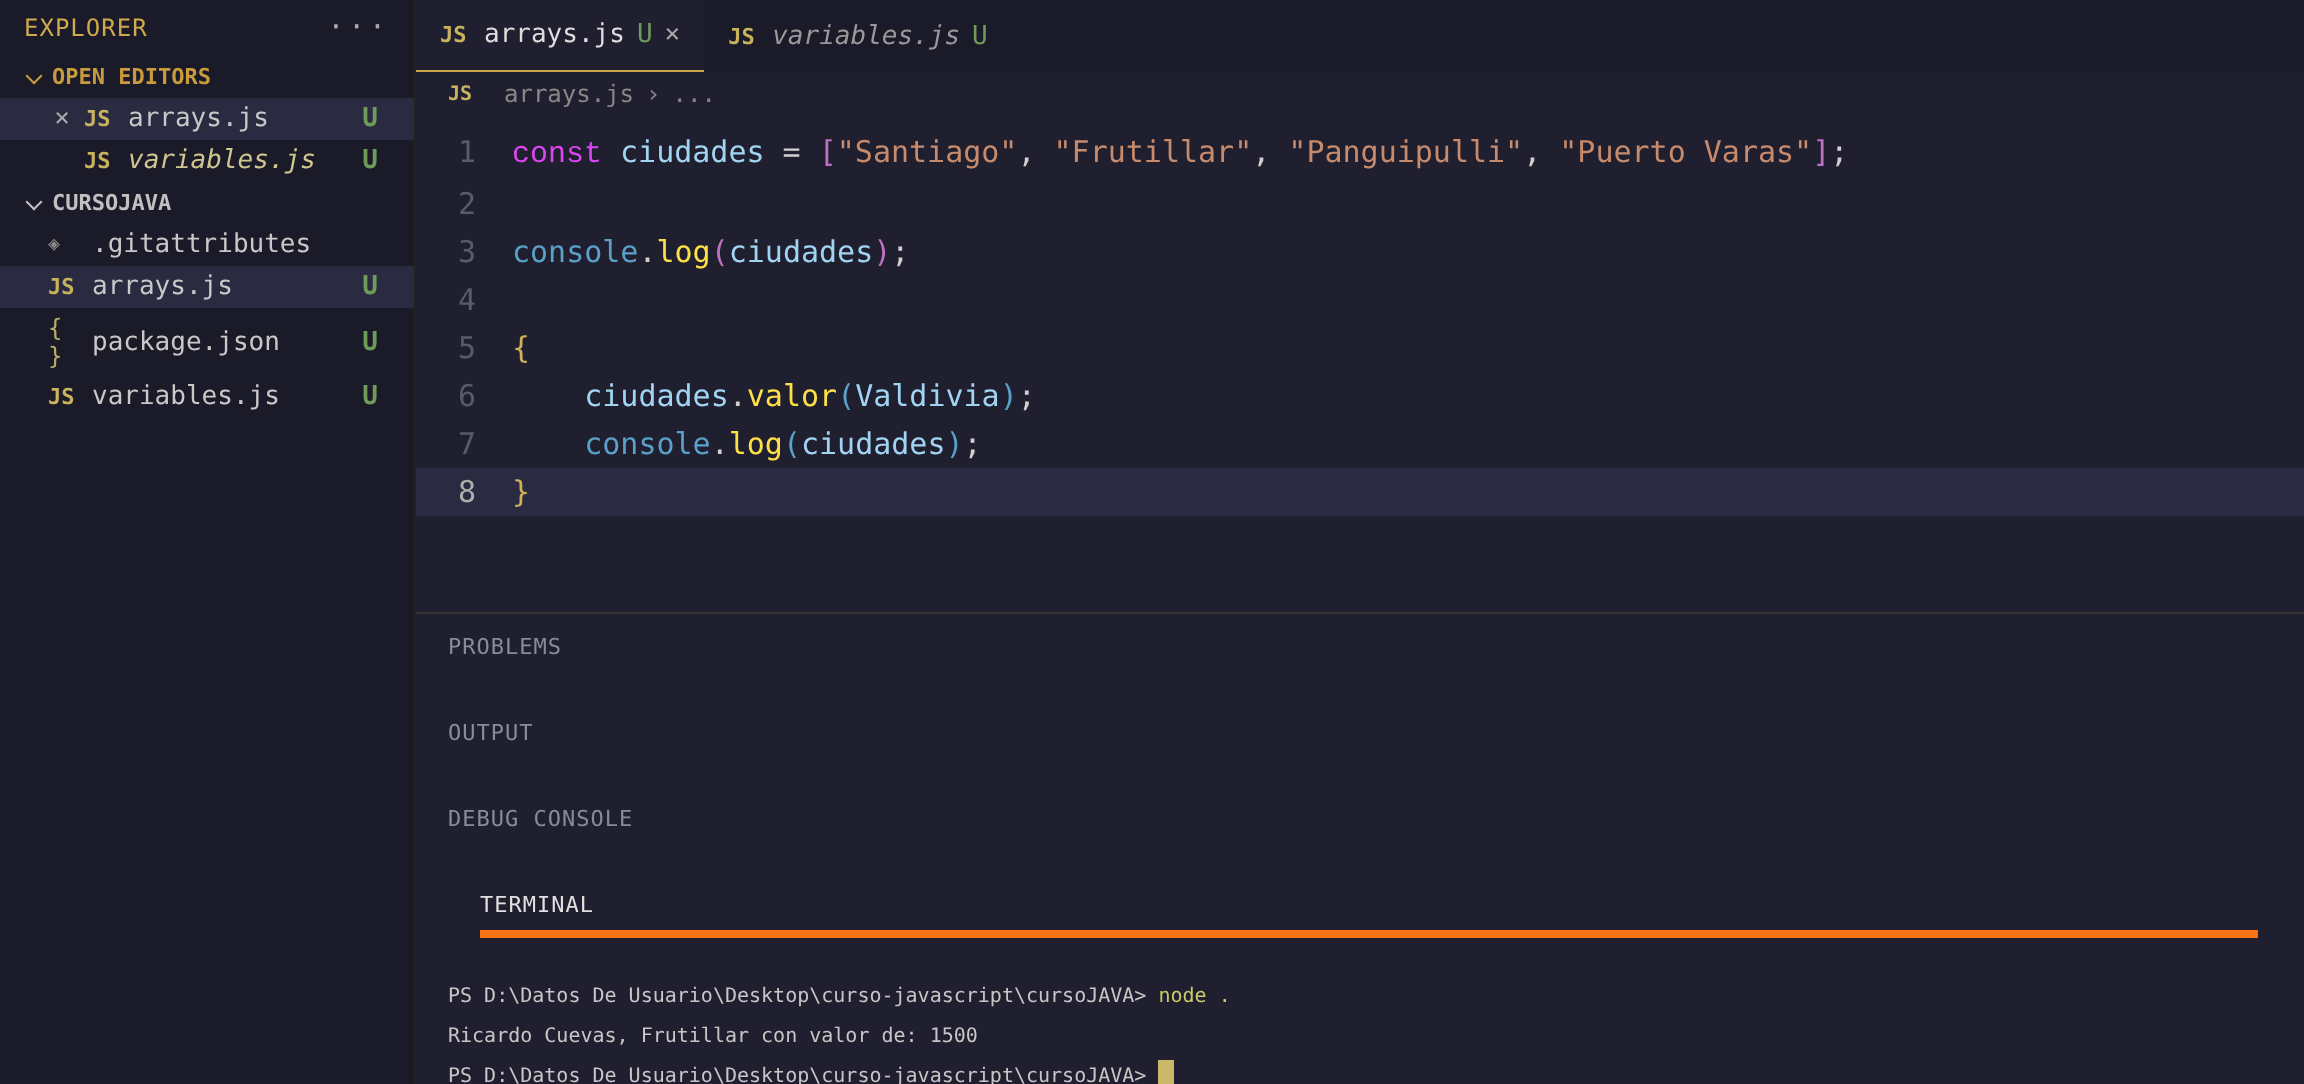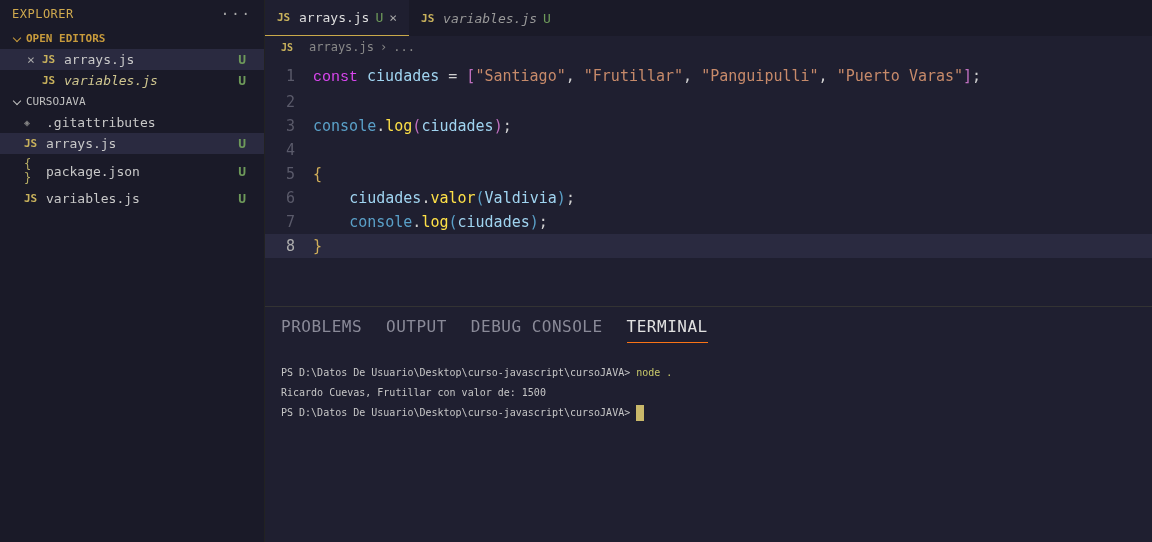--- a/index.html
+++ b/index.html
@@ -1,32 +1,32 @@
 <!DOCTYPE html>
 <html><head>
 <meta charset="utf-8">
 <style>
   * { margin:0; padding:0; box-sizing:border-box; }
   body { width:1152px; height:542px; background:#1e1e2e; font-family:"Segoe UI",Consolas,monospace; font-size:13px; color:#ccc; overflow:hidden; display:flex; }
-  .sidebar { width:265px; background:#1a1a28; display:flex; flex-direction:column; border-right:1px solid #222; }
+  .sidebar { width:208px; background:#1a1a28; display:flex; flex-direction:column; border-right:1px solid #222; }
   .sb-header { display:flex; align-items:center; justify-content:space-between; padding:6px 12px; color:#cfa94e; font-size:12px; letter-spacing:0.5px; }
   .sb-dots { color:#aaa; font-size:14px; letter-spacing:2px; cursor:pointer; }
   .sb-section { font-size:11px; color:#c0c0c0; padding:4px 12px; display:flex; align-items:center; cursor:pointer; }
   .sb-section.open-ed { color:#c89b3c; font-weight:bold; }
   .chev { display:inline-block; width:6px; height:6px; border-right:1.5px solid currentColor; border-bottom:1.5px solid currentColor; transform:rotate(45deg); margin-right:6px; margin-left:2px; position:relative; top:-1px;}
   .sb-item { display:flex; align-items:center; padding:3px 12px 3px 24px; cursor:pointer; }
   .sb-item.sel { background:#2a2a40; }
   .sb-item .close { width:14px; text-align:center; color:#aaa; margin-right:4px; }
   .js-badge { color:#c9b25c; font-size:11px; font-weight:bold; margin-right:6px; width:16px; }
   .curly-badge { color:#b8ae65; font-size:12px; margin-right:6px; width:16px; }
   .diamond-badge { color:#888; font-size:10px; margin-right:6px; width:16px; }
   .sb-item .name { flex:1; color:#c8c8c8; }
   .sb-item .name.italic { font-style:italic; color:#d0c790; }
   .sb-item .u { color:#6e9a5a; font-weight:bold; margin-right:6px;}
-  .sb-folder { font-size:11px; color:#c0c0c0; font-weight:normal; padding:4px 12px; display:flex; align-items:center; cursor:pointer;}
+  .sb-folder { font-size:11px; color:#c0c0c0; font-weight:bold; padding:4px 12px; display:flex; align-items:center; cursor:pointer;}
   .main { flex:1; display:flex; flex-direction:column; background:#1f1f30; }
   .tabs { display:flex; background:#1a1a28; height:36px; }
   .tab { display:flex; align-items:center; padding:0 12px; color:#999; cursor:pointer; font-style:normal;}
   .tab.active { background:#1f1f30; border-bottom:1px solid #c9a94a; color:#ddd; }
   .tab .js-badge { margin-right:6px; }
   .tab .tname { margin-right:6px; }
   .tab .tname.italic { font-style:italic; }
   .tab .u2 { color:#6e9a5a; margin-right:6px; }
   .tab .x { color:#aaa; }
   .crumbs { padding:4px 16px; color:#888; font-size:12px; display:flex; align-items:center; gap:6px;}
@@ -40,23 +40,23 @@
   .c-var { color:#a0d4f0;}
   .c-op { color:#d0d0d0;}
   .c-str { color:#c78a6a;}
   .c-obj { color:#5aa0c8;}
   .c-fn { color:#fde047;}
   .c-id { color:#a0d4f0;}
   .c-br { color:#d0ae5a;}
   .c-br-p { color:#c070c0;}
   .c-br-b { color:#5aa0c8;}
   .panel { border-top:1px solid #333; background:#1f1f30; padding:0; height:236px;}
-  .ptabs { display:flex; padding:10px 23px 0 16px; gap:24px; font-size:16px; letter-spacing:0.5px; color:#8a8a98;}
+  .ptabs { display:flex; padding:10px 23px 0 16px; gap:24px; font-size:11px; letter-spacing:0.5px; color:#8a8a98;flex-direction:column;}
   .ptab { cursor:pointer; padding-bottom:6px;}
-  .ptab.active { color:#e0e0e0; border-bottom:1px solid #f97316;}
+  .ptab.active { color:#e0e0e0; border-bottom:4px solid #f97316;margin-left:16px;}
   .term { font-family:Consolas,monospace; font-size:10px; line-height:20px; color:#c6c6c6; padding:20px 16px; white-space:pre;}
   .term .cmd { color:#c9c96a;}
   .term .cursor { display:inline-block; width:8px; height:16px; background:#c9b86a; vertical-align:middle;}
 </style>
 </head>
 <body>
 
 <div class="sidebar">
   <div class="sb-header">
     <span>EXPLORER</span>

